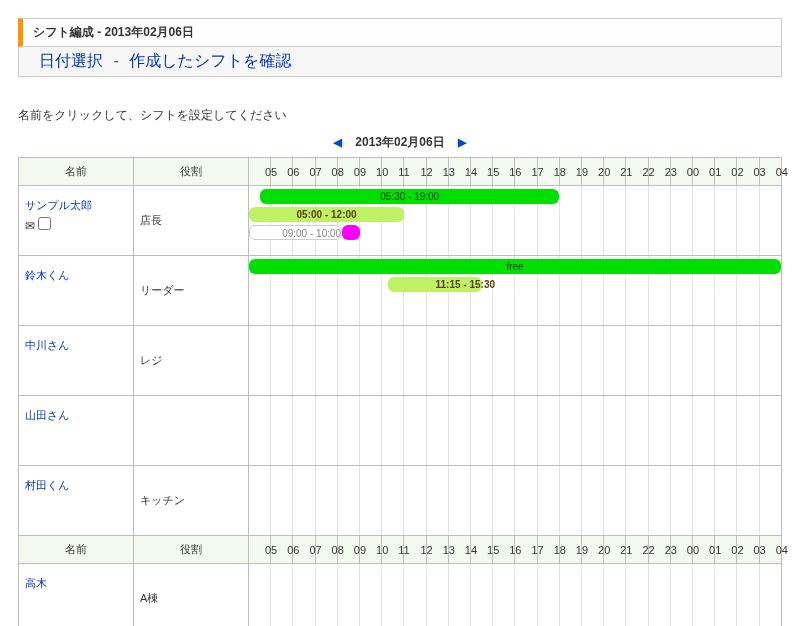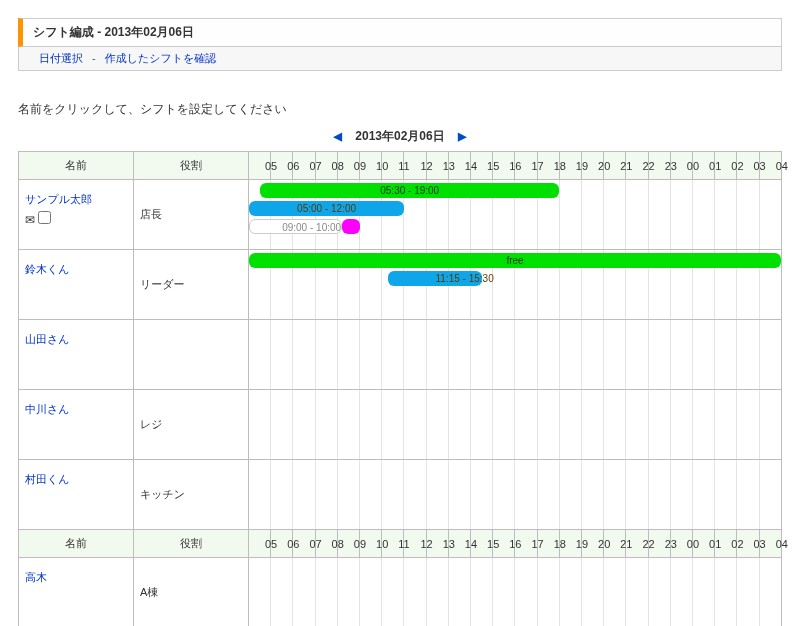--- a/index.html
+++ b/index.html
@@ -1,40 +1,40 @@
 <!DOCTYPE html>
 <html><head>
 <meta charset="utf-8">
 <style>
 * { box-sizing: border-box; margin: 0; padding: 0; }
 body { font-family: "Meiryo", "Hiragino Kaku Gothic Pro", sans-serif; font-size: 12px; background: #fff; color: #333; }
 .page { width: 800px; padding: 18px; }
 .title-bar { border: 1px solid #ccc; border-left: 5px solid #ff9400; padding: 5px 10px; font-weight: bold; font-size: 12px; background: #fefefe; }
-.sub-nav { border: 1px solid #ccc; border-top: none; padding: 4px 14px; font-size: 11px; background: #f7f7f7; }
+.sub-nav { border: 1px solid #ccc; border-top: none; padding: 4px 14px; font-size: 16px; background: #f7f7f7; }
 .sub-nav a { color: #0033cc; text-decoration: none; margin: 0 6px; }
 .sub-nav .sep { color: #555; }
 .instruction { margin: 30px 0 10px; font-size: 12px; color: #333; }
 .date-nav { text-align: center; font-weight: bold; font-size: 12px; margin-bottom: 6px; }
 .date-nav .arrow { color: #004bcc; cursor: pointer; padding: 0 10px; font-size: 11px; }
 table.shift { width: 100%; border-collapse: collapse; table-layout: fixed; }
 table.shift th, table.shift td { border: 1px solid #bdbdbd; font-size: 11px; }
 table.shift th { background: #f2f9ee; font-weight: normal; padding: 6px 16px; text-align: center; }
 col.name-col { width: 115px; }
 col.role-col { width: 115px; }
 col.hour-col { width: auto; }
 td.name-cell { padding: 4px 6px; vertical-align: top; }
 td.name-cell a { color: #0033cc; text-decoration: none; display: inline-block; margin-top: 8px; }
 td.role-cell { padding: 4px 6px; vertical-align: middle; }
 td.timeline-cell { padding: 0; position: relative; height: 70px; vertical-align: top; }
 .timeline-grid { position: absolute; inset: 0; display: flex; }
 .timeline-grid .hour { flex: 1; border-right: 1px solid #e4e4e4; }
 .timeline-grid .hour:last-child { border-right: none; }
 .bar { position: absolute; height: 15px; font-size: 10px; line-height: 15px; text-align: center; white-space: nowrap; overflow: visible; border-radius: 6px; }
 .bar.green { background: #00e000; color: #003a00; }
-.bar.orange { background: #0ea5e9; color: #5a3b00; }
+.bar.orange { background: #bef264; color: #5a3b00; font-weight: bold; }
 .bar.magenta { background: #ff00ff; }
 .bar.white { background: #fff; border: 1px solid #ccc; color: #888; }
 .icon-row { margin-top: 4px; font-size: 12px; }
 .hour-header { padding: 2px 0; text-align: center; }
 </style>
 </head>
 <body>
 
 <div class="page">
   <div class="title-bar">シフト編成 - 2013年02月06日</div>
@@ -176,54 +176,54 @@
               <div class="hour"></div>
               <div class="hour"></div>
               <div class="hour"></div>
               <div class="hour"></div>
             </div>
             <div class="bar green" style="left: 0%; width: 100%; top: 3px;">free</div>
             <div class="bar orange" style="left: 26.0417%; width: 17.7083%; top: 21px; padding-left: 48px;">11:15 - 15:30</div>
           </td>
         </tr>
         <tr>
+          <td class="name-cell"><a href="#">中川さん</a></td>
+          <td class="role-cell">レジ</td>
+          <td class="timeline-cell" colspan="24">
+            <div class="timeline-grid">
+              <div class="hour"></div>
+              <div class="hour"></div>
+              <div class="hour"></div>
+              <div class="hour"></div>
+              <div class="hour"></div>
+              <div class="hour"></div>
+              <div class="hour"></div>
+              <div class="hour"></div>
+              <div class="hour"></div>
+              <div class="hour"></div>
+              <div class="hour"></div>
+              <div class="hour"></div>
+              <div class="hour"></div>
+              <div class="hour"></div>
+              <div class="hour"></div>
+              <div class="hour"></div>
+              <div class="hour"></div>
+              <div class="hour"></div>
+              <div class="hour"></div>
+              <div class="hour"></div>
+              <div class="hour"></div>
+              <div class="hour"></div>
+              <div class="hour"></div>
+              <div class="hour"></div>
+            </div>
+          </td>
+        </tr>
+        <tr>
           <td class="name-cell"><a href="#">山田さん</a></td>
           <td class="role-cell"></td>
-          <td class="timeline-cell" colspan="24">
-            <div class="timeline-grid">
-              <div class="hour"></div>
-              <div class="hour"></div>
-              <div class="hour"></div>
-              <div class="hour"></div>
-              <div class="hour"></div>
-              <div class="hour"></div>
-              <div class="hour"></div>
-              <div class="hour"></div>
-              <div class="hour"></div>
-              <div class="hour"></div>
-              <div class="hour"></div>
-              <div class="hour"></div>
-              <div class="hour"></div>
-              <div class="hour"></div>
-              <div class="hour"></div>
-              <div class="hour"></div>
-              <div class="hour"></div>
-              <div class="hour"></div>
-              <div class="hour"></div>
-              <div class="hour"></div>
-              <div class="hour"></div>
-              <div class="hour"></div>
-              <div class="hour"></div>
-              <div class="hour"></div>
-            </div>
-          </td>
-        </tr>
-        <tr>
-          <td class="name-cell"><a href="#">中川さん</a></td>
-          <td class="role-cell">レジ</td>
           <td class="timeline-cell" colspan="24">
             <div class="timeline-grid">
               <div class="hour"></div>
               <div class="hour"></div>
               <div class="hour"></div>
               <div class="hour"></div>
               <div class="hour"></div>
               <div class="hour"></div>
               <div class="hour"></div>
               <div class="hour"></div>

